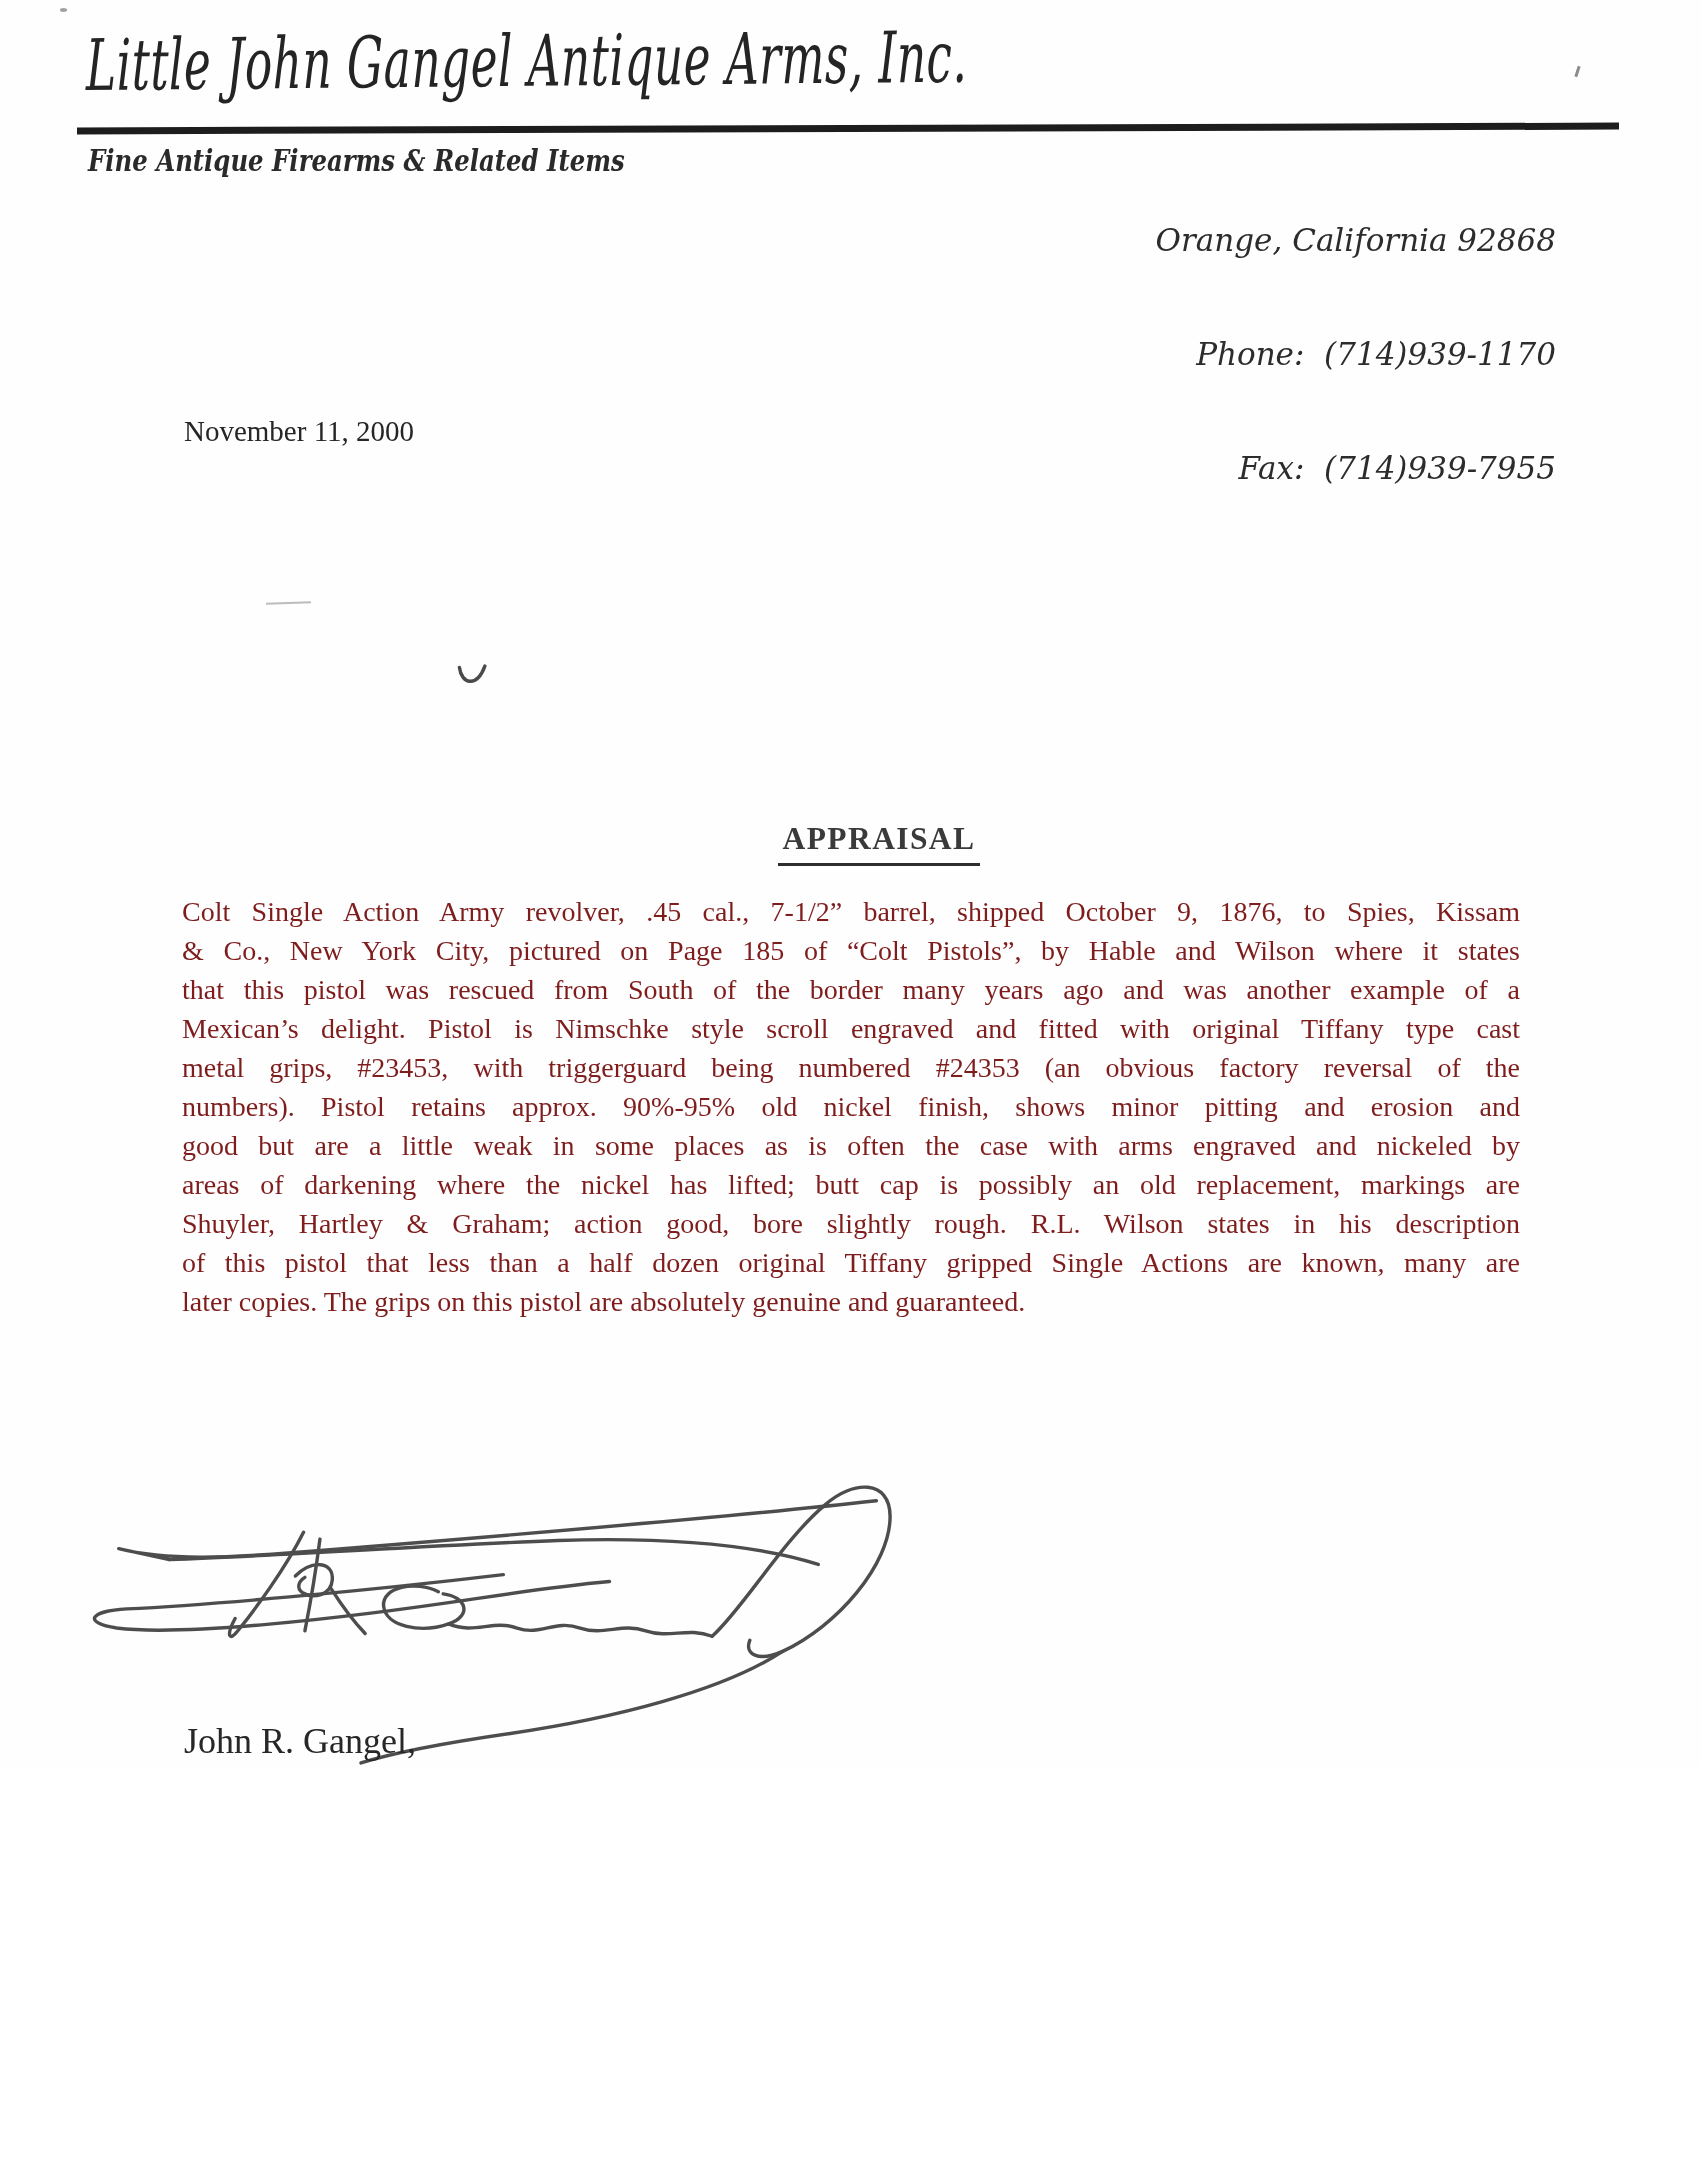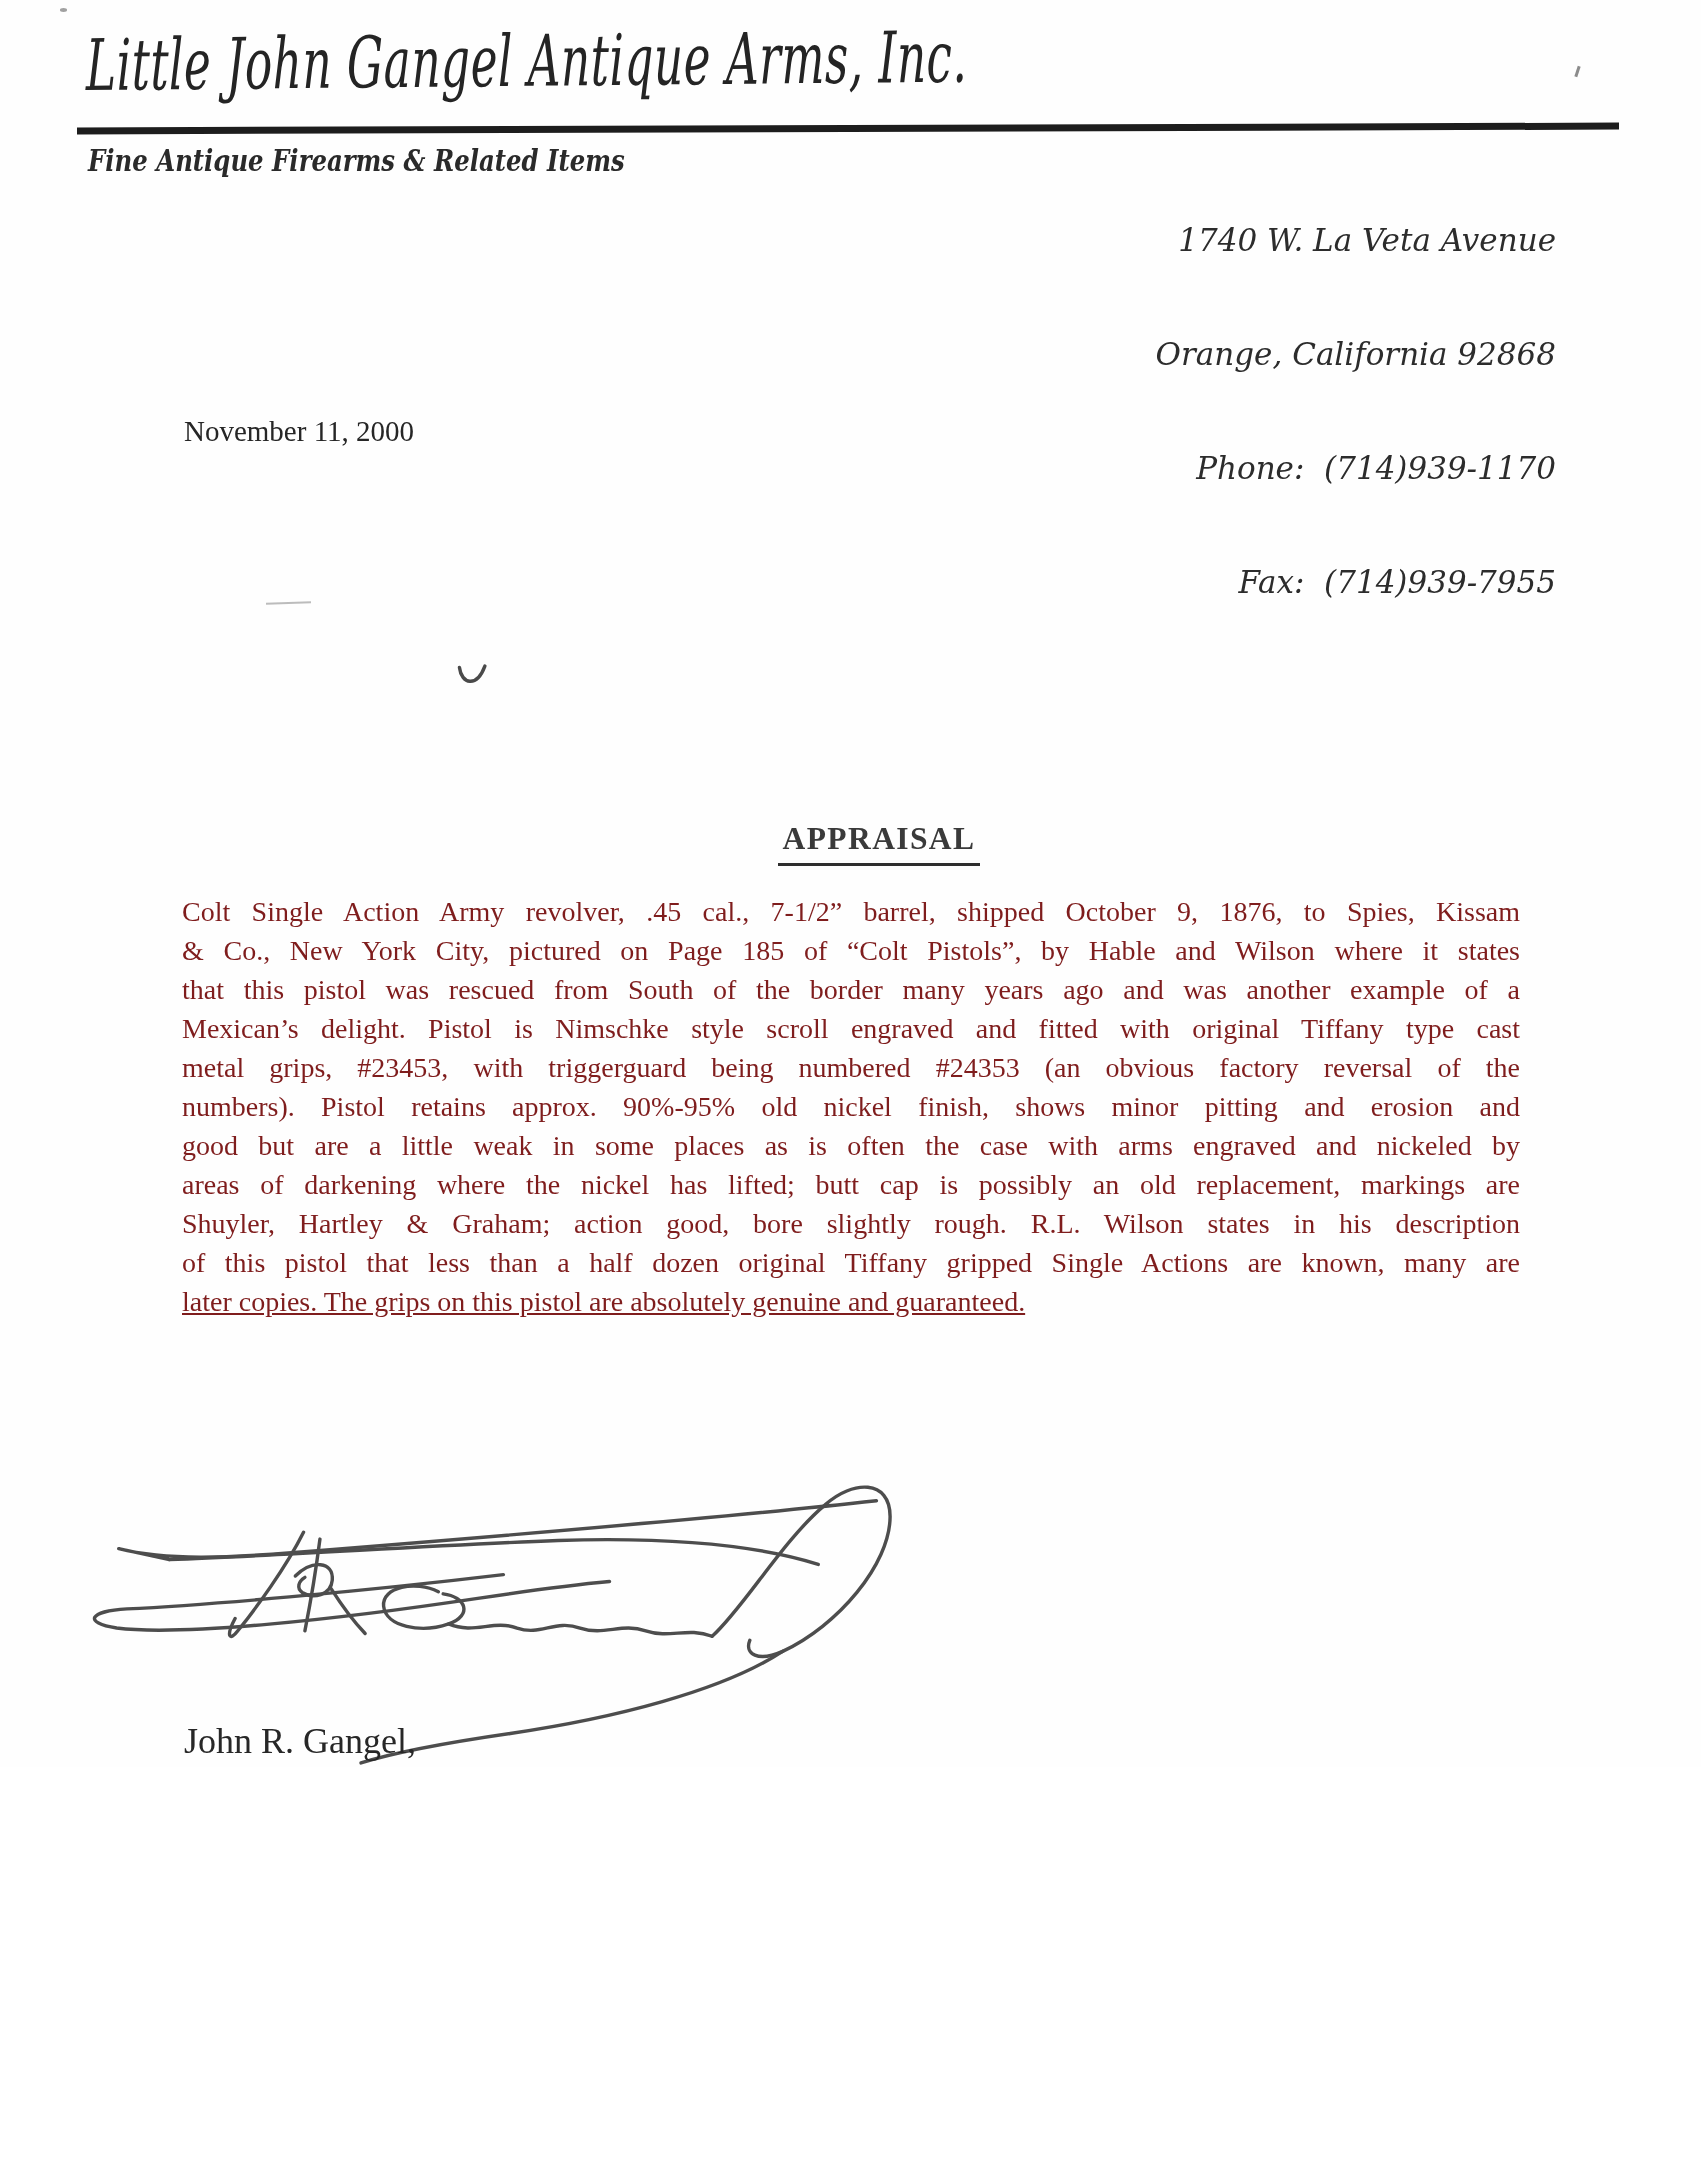--- a/index.html
+++ b/index.html
@@ -58,21 +58,21 @@
     font-weight:bold;font-size:31.5px;letter-spacing:1.4px;
     color:#3a3a3a;
     border-bottom:3.4px solid #2e2e2e;
     padding:0 4.1px 5.5px 4.1px;
   }
   .body-block{
     position:absolute;left:182px;top:892px;width:1338px;
     font-size:28px;line-height:39px;color:#7f1d1d;
   }
   .bodyline{text-align:justify;text-align-last:justify;}
-  .bodyline.last{text-align-last:left;text-decoration:underline;}
+  .bodyline.last{text-align-last:left;}
   
   .closing-block{
     position:absolute;left:184px;top:1639px;
     font-size:36px;line-height:41px;color:#272727;white-space:pre;
   }
   .signature-svg{
     position:absolute;left:65px;top:1472px;
     width:911px;height:308px;
   }
   
@@ -86,21 +86,20 @@
 </head>
 <body>
 
 <div class="page">
 
   <div class="company-name">Little John Gangel Antique Arms, Inc.</div>
   <div class="letterhead-rule"></div>
   <div class="tagline">Fine Antique Firearms &amp; Related Items</div>
 
   <div class="address-block">
-    <div>1740 W. La Veta Avenue</div>
     <div>Orange, California 92868</div>
     <div>Phone:  (714)939-1170</div>
     <div>Fax:  (714)939-7955</div>
   </div>
 
   <div class="date-line">November 11, 2000</div>
 
   <div class="artifact a-dot"></div>
   <div class="artifact a-tick"></div>
   <div class="artifact a-dash"></div>

